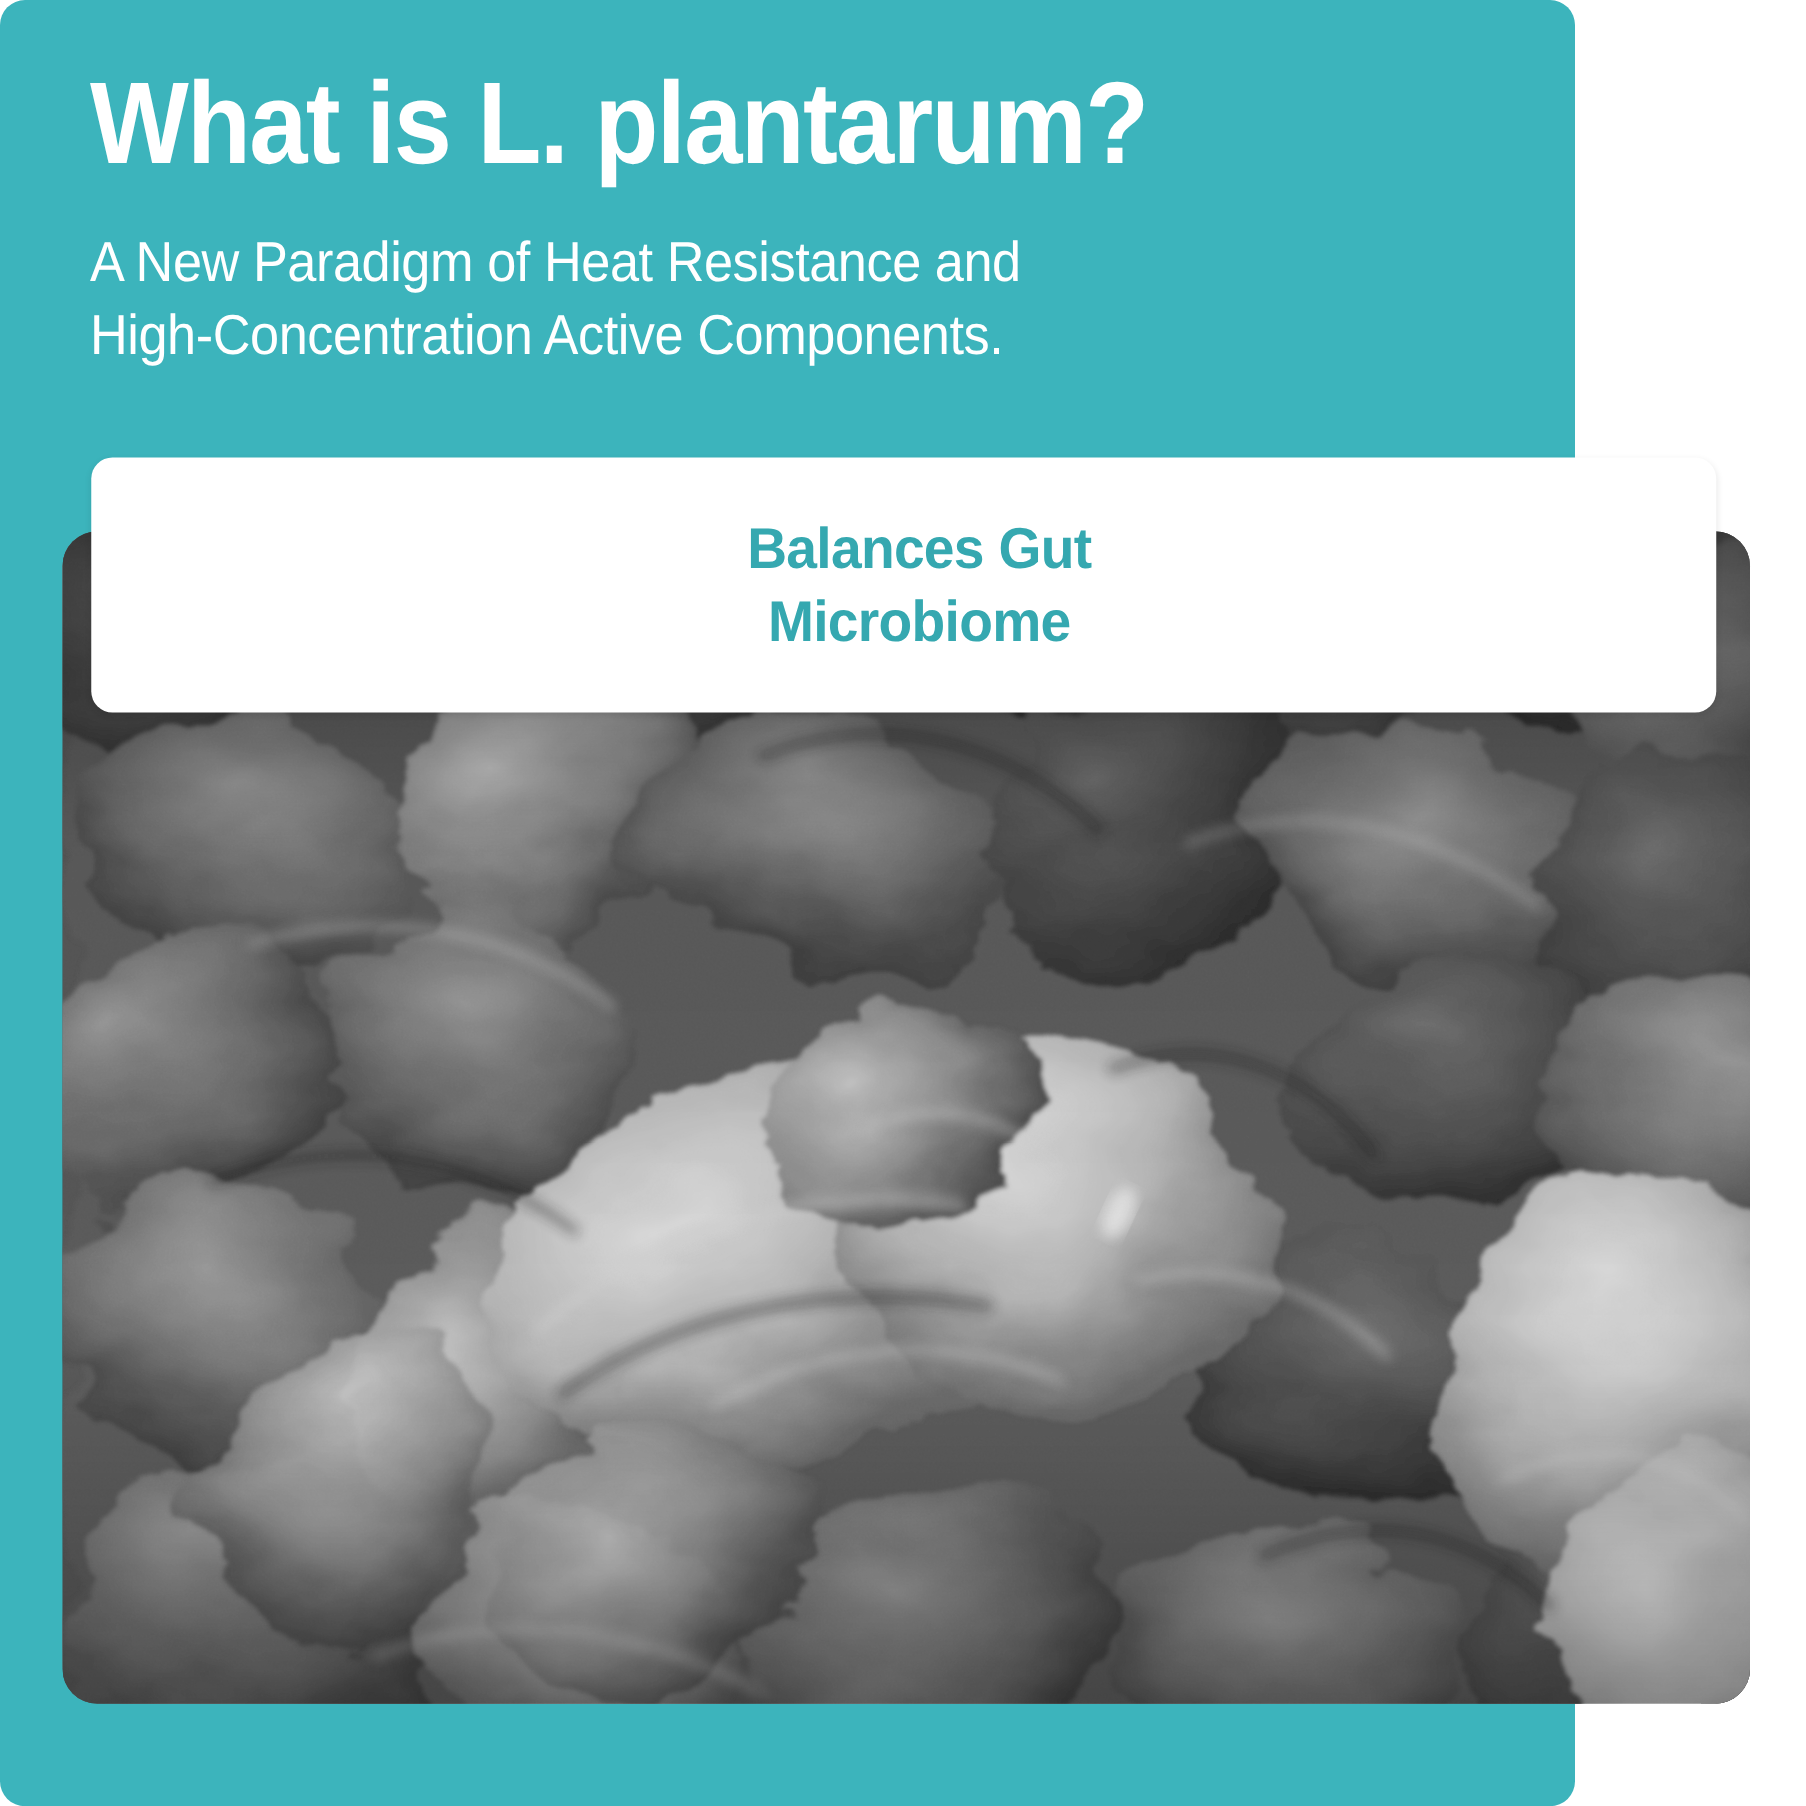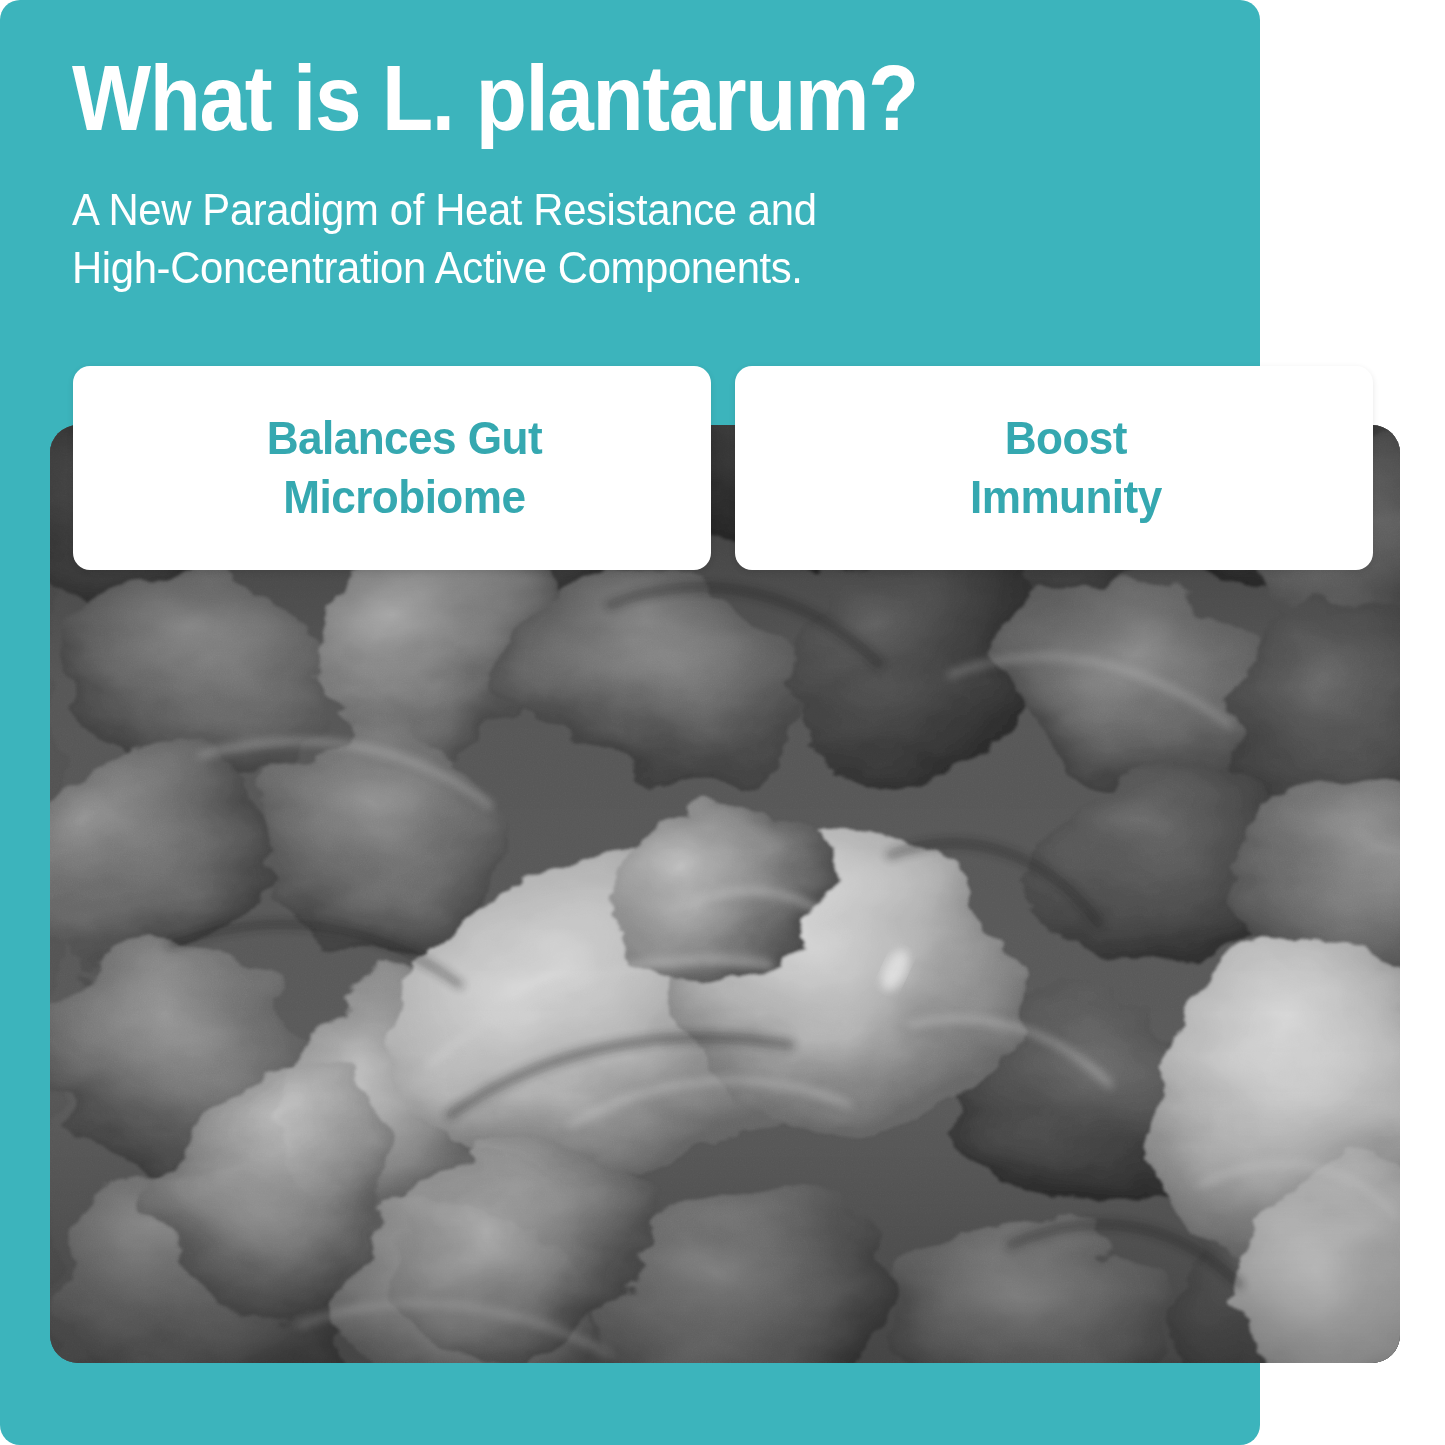--- a/index.html
+++ b/index.html
@@ -223,19 +223,15 @@
 
       <rect width="1350" height="938" fill="#6b6b6b" opacity="0.04"></rect>
     </svg>
   </div>
 
   <div id="cards">
     <div class="card">
       <div class="card-label">Balances Gut
 Microbiome</div>
     </div>
-    <div class="card">
-      <div class="card-label">Boost
-Immunity</div>
-    </div>
   </div>
 
 </div>
 
 </body></html>

